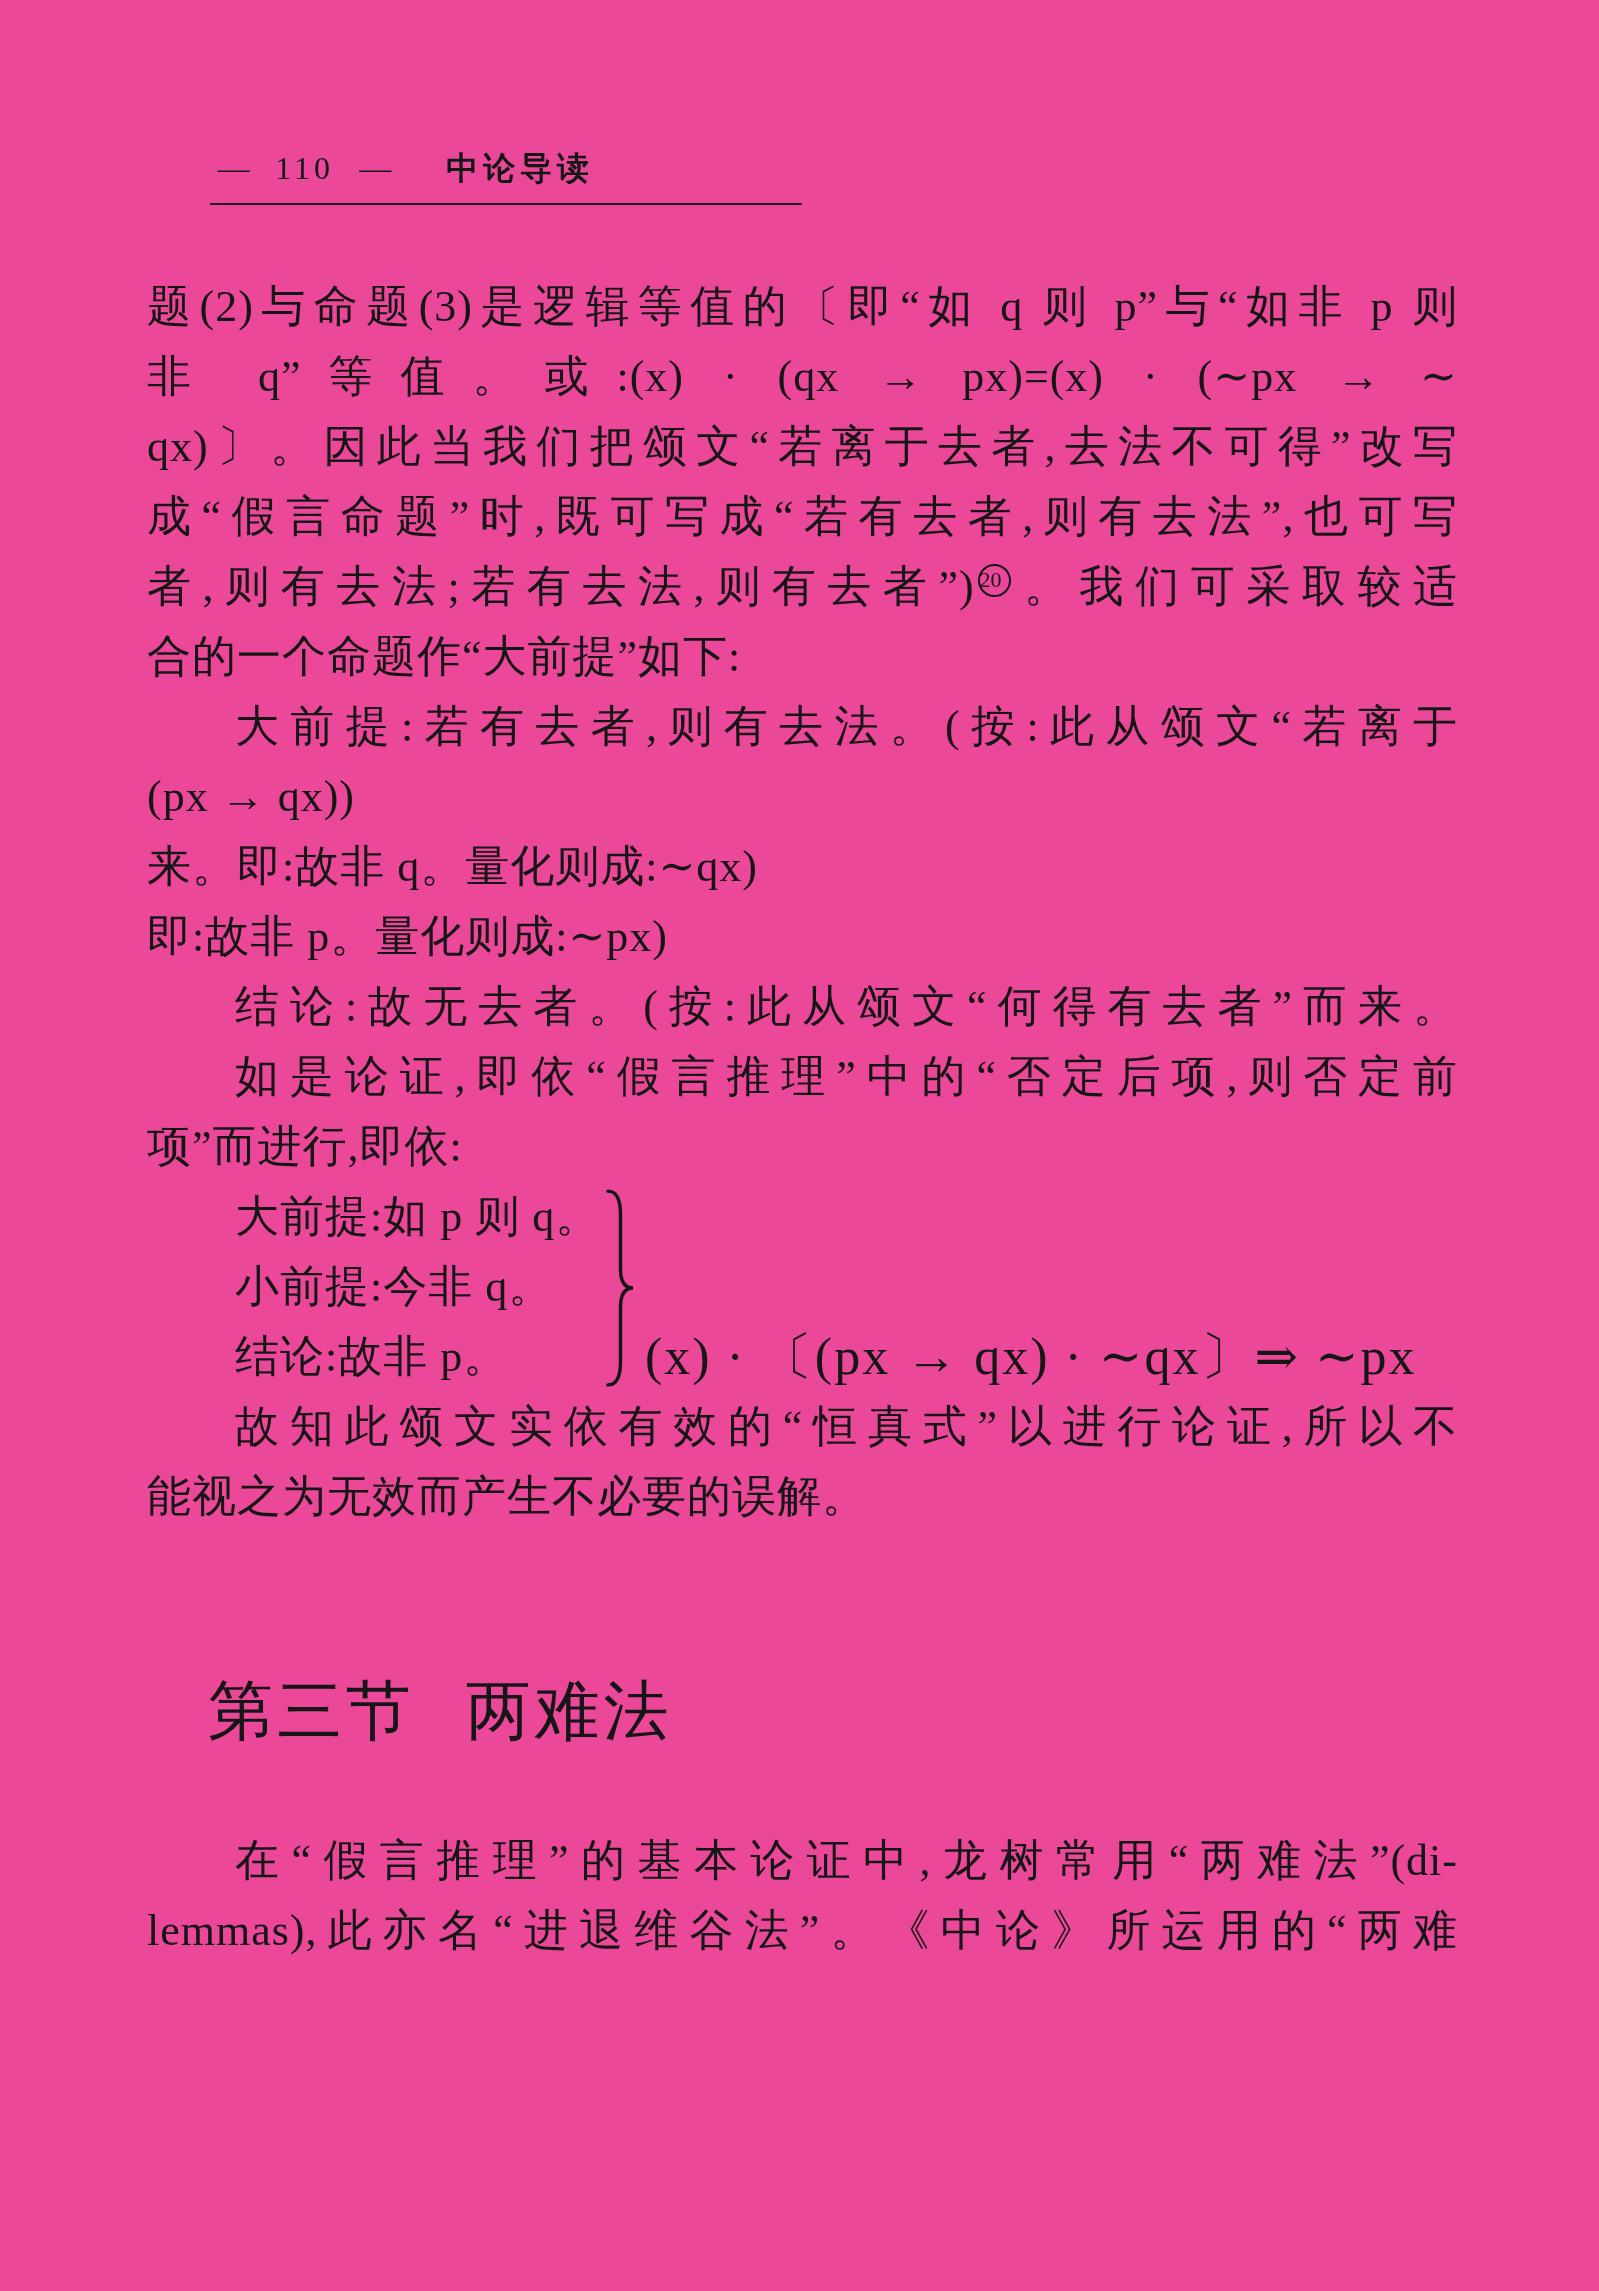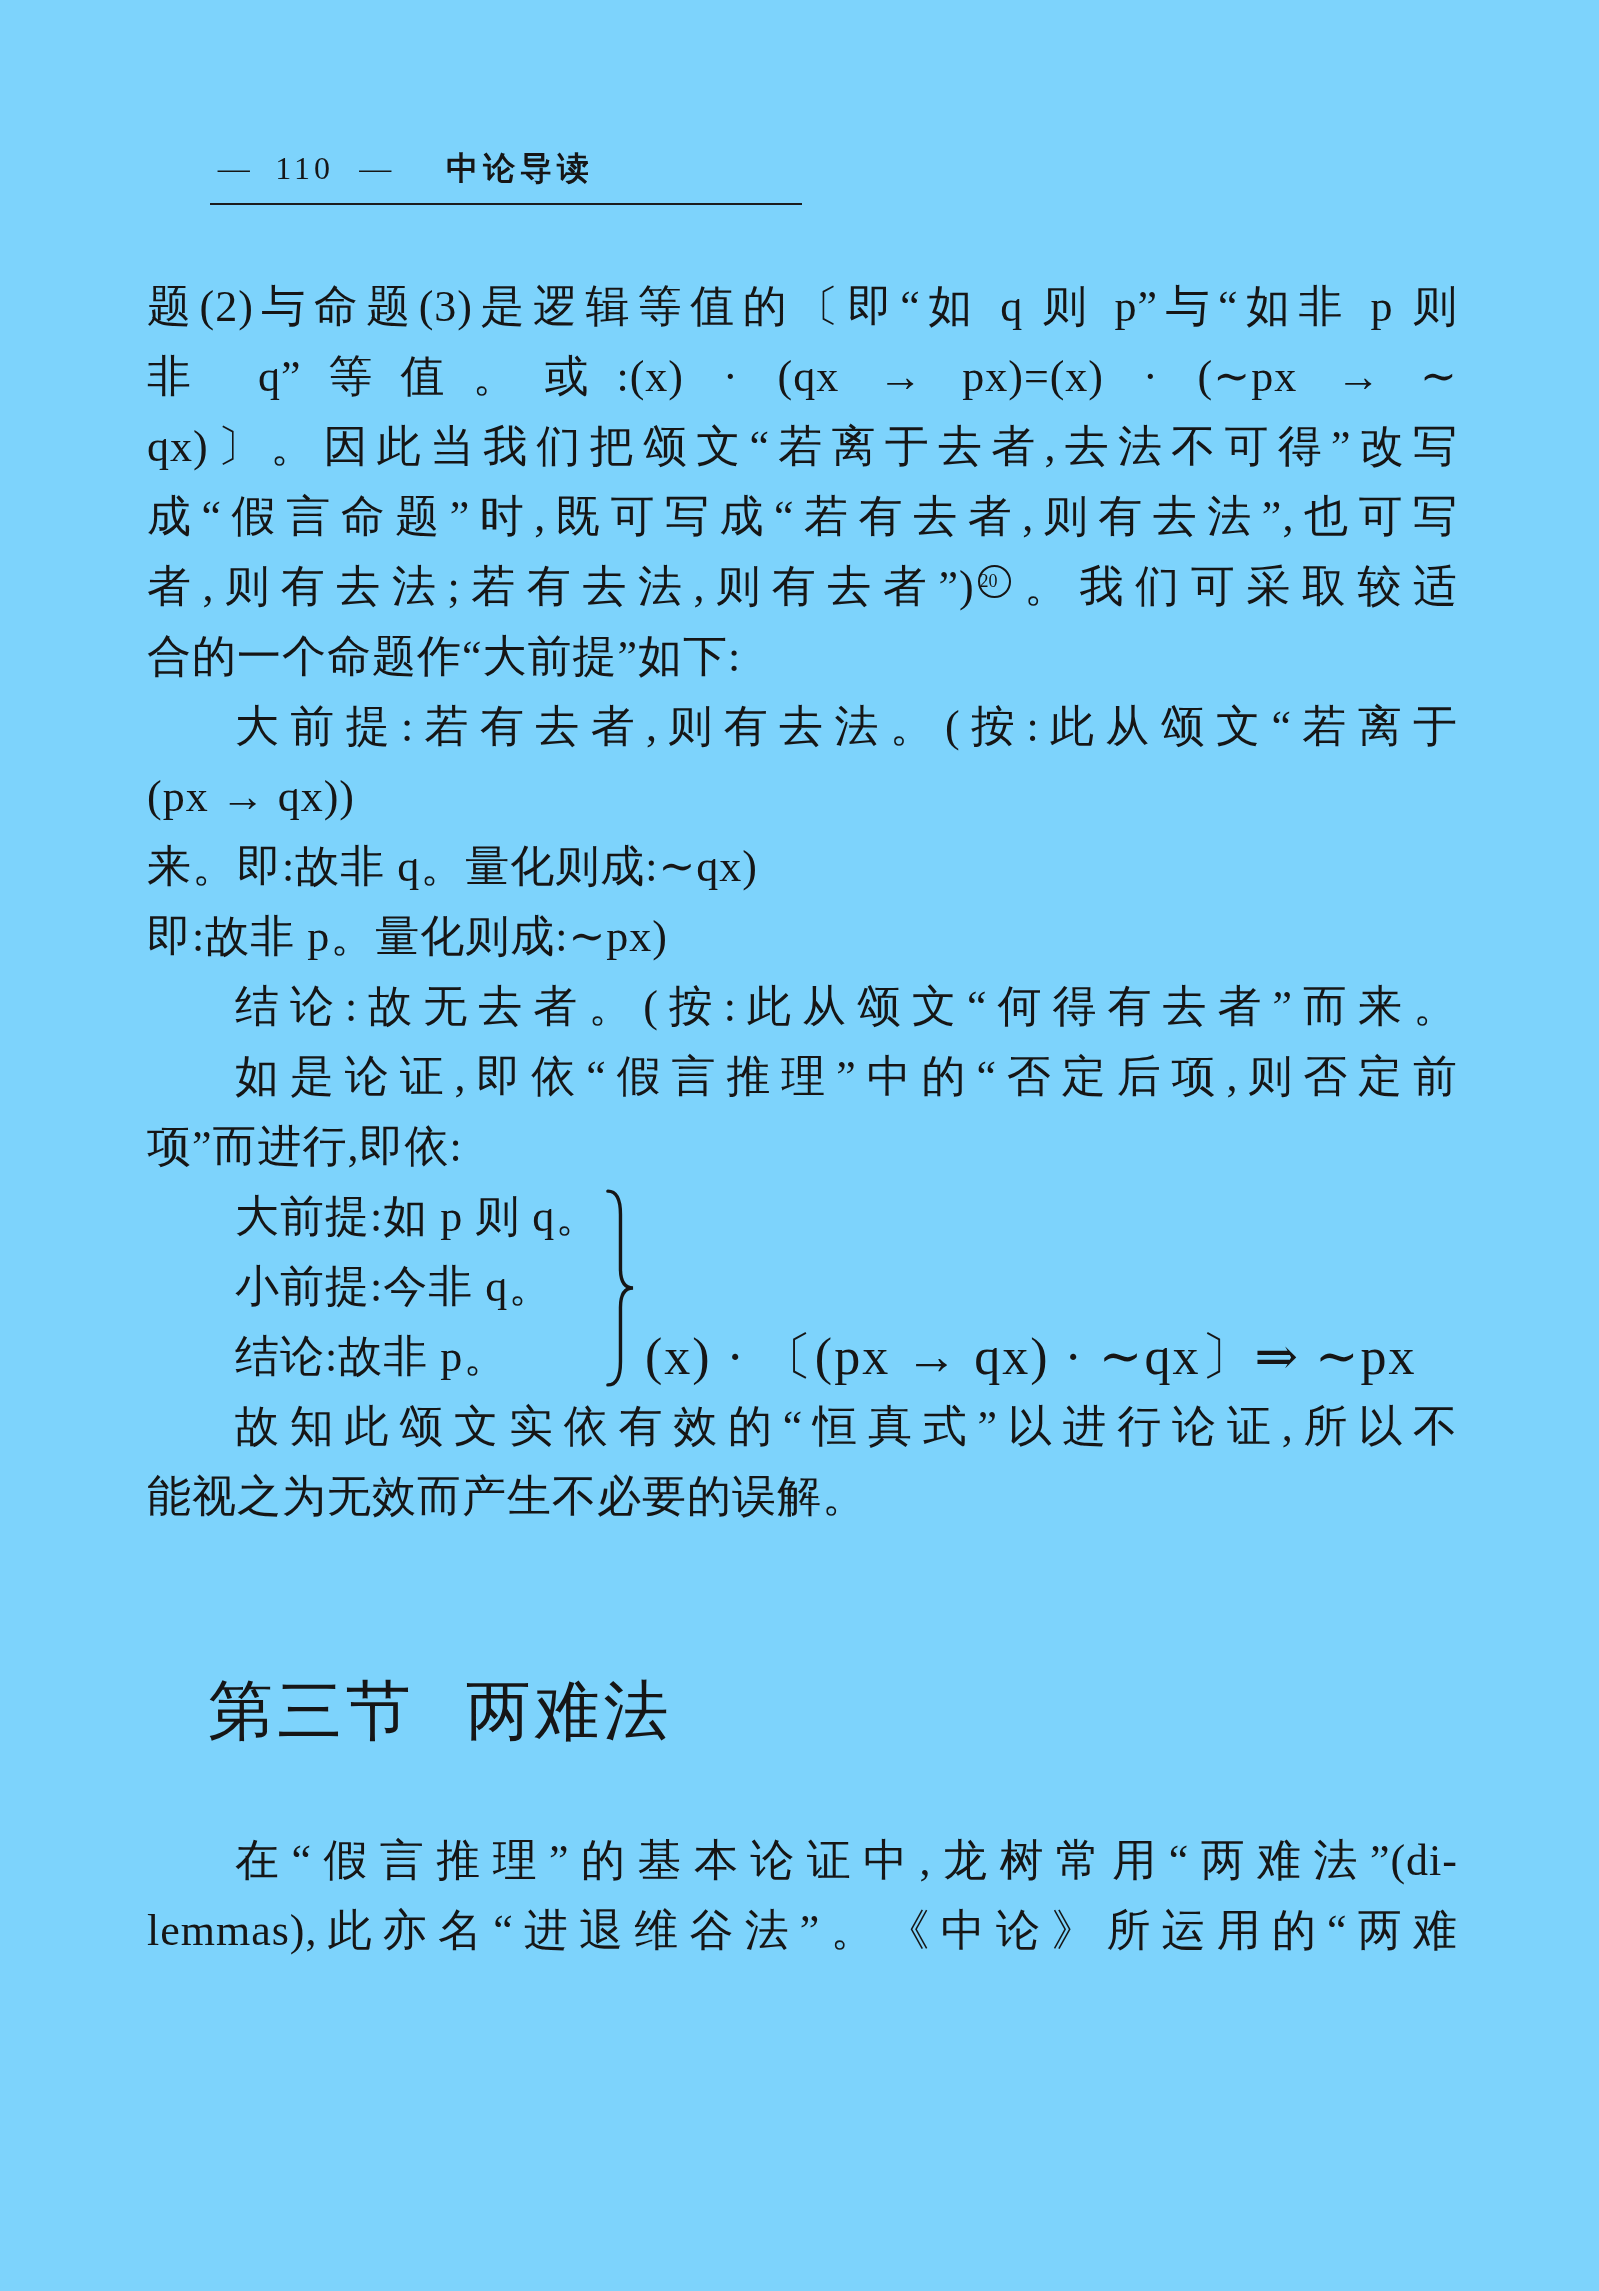--- a/index.html
+++ b/index.html
@@ -1,21 +1,21 @@
 <!DOCTYPE html>
 <html lang="zh"><head>
 <meta charset="utf-8">
 <style>
   * { margin:0; padding:0; box-sizing:border-box; }
   html,body { background:#e9e9e7; }
   .page {
     position:relative;
     width:1600px; height:2292px;
     margin:0 auto;
-    background:#7dd3fc;
+    background:#ec4899;
     color:#161616;
     font-family:"Liberation Serif","DejaVu Serif",serif;
     overflow:hidden;
   }
   .inner { padding:147px 142px 0 147px; }
 
   
   .running-head {
     display:inline-block;
     margin-left:63px;
@@ -48,21 +48,21 @@
     text-align-last:justify;
   }
   .ind { padding-left:88px; }
 
   .fnref {
     display:inline-block;
     width:33px; height:33px;
     line-height:28px;
     border:2px solid #161616;
     border-radius:50%;
-    font-size:18px;
+    font-size:22px;
     letter-spacing:0;
     text-align:center;
     vertical-align:13.7px;
     margin:0 2.9px;
     font-family:"Liberation Serif","DejaVu Serif",serif;
   }
 
   
   .syllogism { margin-left:88px; display:flex; align-items:flex-end; }
   .premises .line { white-space:nowrap; }

